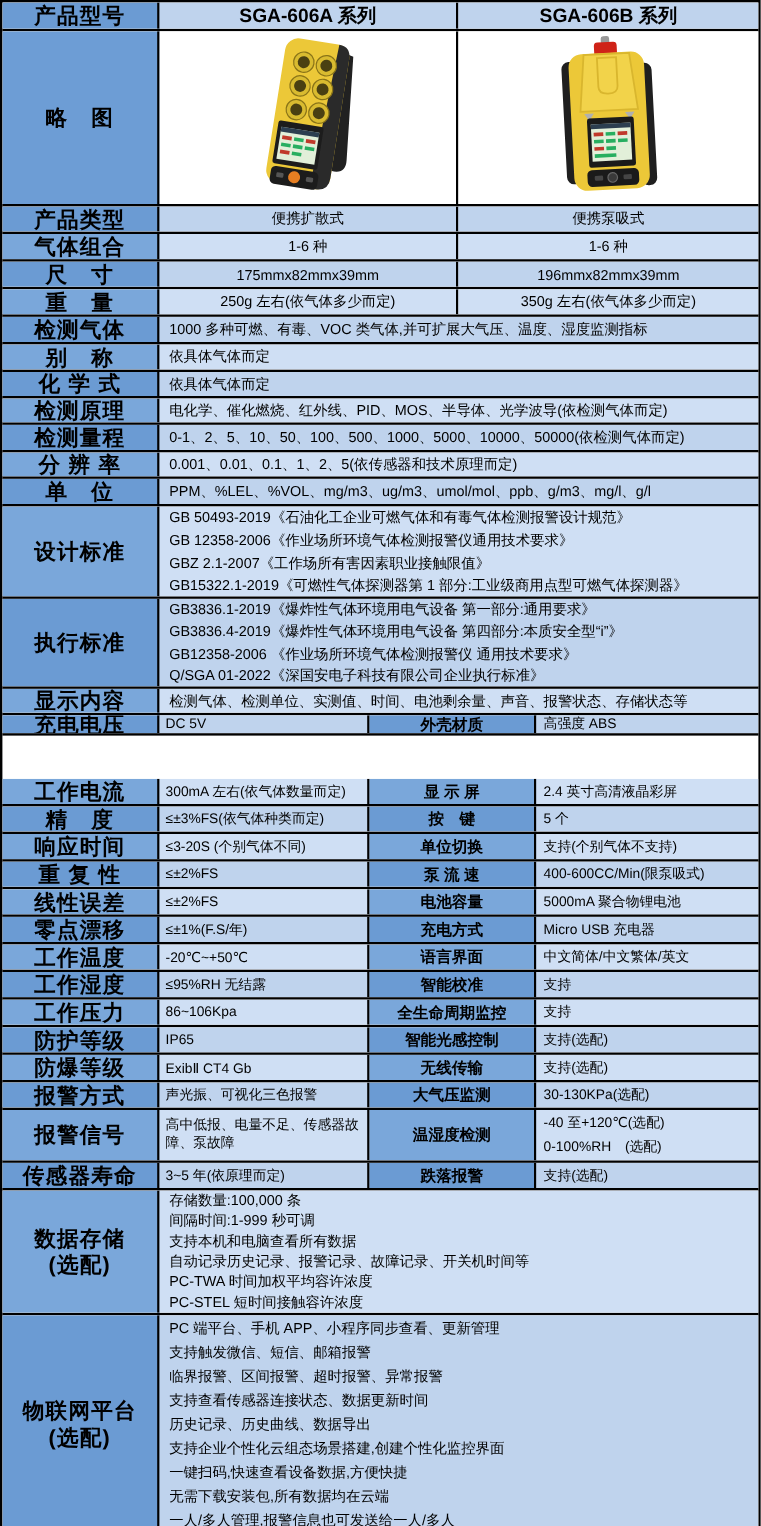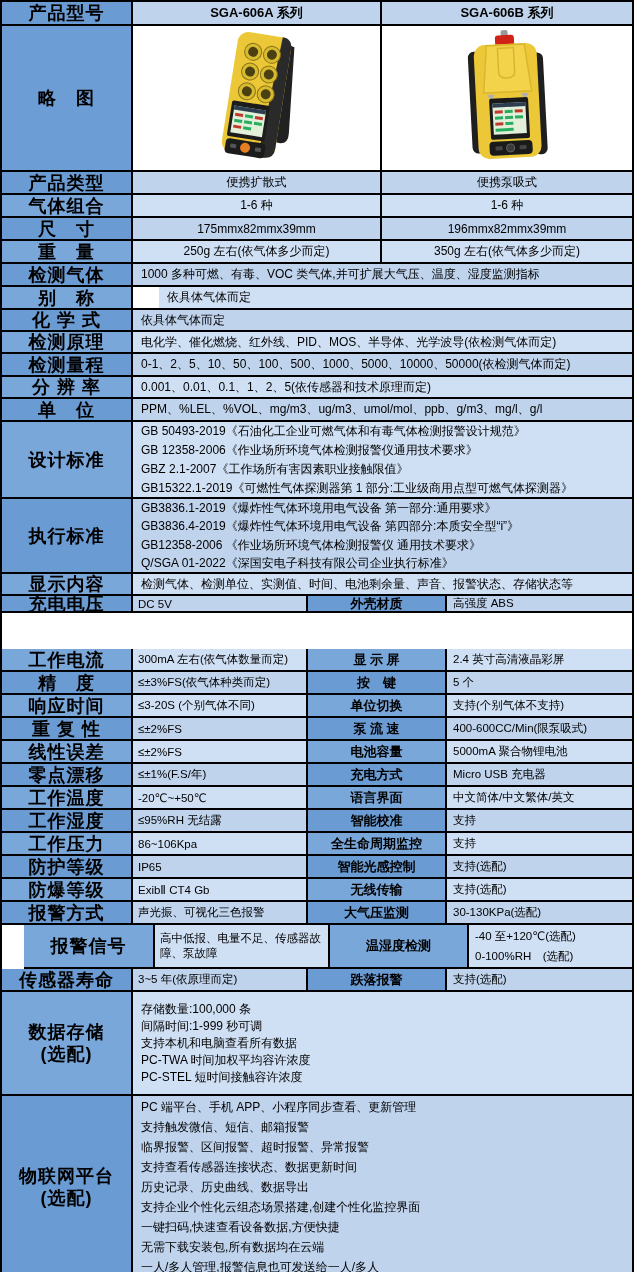--- a/index.html
+++ b/index.html
@@ -5,21 +5,21 @@
   html,body{margin:0;padding:0;background:#ffffff;}
   body{width:634px;font-family:"Liberation Sans","DejaVu Sans",sans-serif;color:#000;}
   .tbl{width:634px;box-sizing:border-box;border:2px solid #000;}
   .row{display:flex;box-sizing:border-box;border-bottom:2px solid #000;overflow:hidden;}
   .row:last-child{border-bottom:none;}
   .cell{box-sizing:border-box;border-right:2px solid #000;display:flex;flex-direction:column;justify-content:center;overflow:hidden;}
   .cell:last-child{border-right:none;}
   .label{width:131px;flex:none;align-items:center;text-align:center;font-weight:bold;font-size:18px;letter-spacing:1px;}
   .val{flex:1;font-size:12px;padding:0 8px;}
   .center{align-items:center;text-align:center;padding:0 4px;}
-  .bold{font-weight:bold;font-size:13px;}
+  .bold{font-weight:bold;font-size:16px;}
   .colA{width:249px;flex:none;}
   .colB{flex:1;}
   .q2{width:175px;flex:none;font-size:11.5px;padding:0 5px;}
   .q3{width:139px;flex:none;align-items:center;text-align:center;font-weight:bold;font-size:13px;padding:0;}
   .q4{flex:1;font-size:11.5px;padding:0 6px;}
   .ln{white-space:nowrap;}
   
   .dark .label,.dark .q3{background:#6b9bd3;}
   .dark .val{background:#bfd3ed;}
   .light .label,.light .q3{background:#7aa7da;}
@@ -135,21 +135,21 @@
     </div>
     <div class="row light" style="height: 23px;">
       <div class="cell label">重　量</div>
       <div class="cell val center colA">250g 左右(依气体多少而定)</div>
       <div class="cell val center colB">350g 左右(依气体多少而定)</div>
     </div>
     <div class="row dark" style="height: 23px;">
       <div class="cell label">检测气体</div>
       <div class="cell val">1000 多种可燃、有毒、VOC 类气体,并可扩展大气压、温度、湿度监测指标</div>
     </div>
-    <div class="row light" style="height: 23px; gap: 26px;">
+    <div class="row light" style="height: 23px;">
       <div class="cell label">别　称</div>
       <div class="cell val">依具体气体而定</div>
     </div>
     <div class="row dark" style="height: 22px;">
       <div class="cell label">化 学 式</div>
       <div class="cell val">依具体气体而定</div>
     </div>
     <div class="row light" style="height: 22px;">
       <div class="cell label">检测原理</div>
       <div class="cell val">电化学、催化燃烧、红外线、PID、MOS、半导体、光学波导(依检测气体而定)</div>
@@ -259,21 +259,21 @@
       <div class="cell val q2">ExibⅡ CT4 Gb</div>
       <div class="cell q3">无线传输</div>
       <div class="cell val q4">支持(选配)</div>
     </div>
     <div class="row dark" style="height: 23px;">
       <div class="cell label">报警方式</div>
       <div class="cell val q2">声光振、可视化三色报警</div>
       <div class="cell q3">大气压监测</div>
       <div class="cell val q4">30-130KPa(选配)</div>
     </div>
-    <div class="row light" style="height: 44px; margin-left: 22px;">
+    <div class="row light" style="height: 44px;">
       <div class="cell label">报警信号</div>
       <div class="cell val q2 wrap">高中低报、电量不足、传感器故障、泵故障</div>
       <div class="cell q3">温湿度检测</div>
       <div class="cell val q4">
         <div class="ln" style="line-height: 20px;">-40 至+120℃(选配)</div>
         <div class="ln" style="line-height: 20px;">0-100%RH　(选配)</div>
       </div>
     </div>
     <div class="row dark" style="height: 23px;">
       <div class="cell label">传感器寿命</div>
@@ -283,20 +283,21 @@
     </div>
     <div class="row light" style="height: 104px;">
       <div class="cell label">
         <div class="ln" style="line-height: 22px;">数据存储</div>
         <div class="ln" style="line-height: 22px;">(选配)</div>
       </div>
       <div class="cell val">
         <div class="ln" style="line-height: 17px;">存储数量:100,000 条</div>
         <div class="ln" style="line-height: 17px;">间隔时间:1-999 秒可调</div>
         <div class="ln" style="line-height: 17px;">支持本机和电脑查看所有数据</div>
+        <div class="ln" style="line-height: 17px;">自动记录历史记录、报警记录、故障记录、开关机时间等</div>
         <div class="ln" style="line-height: 17px;">PC-TWA 时间加权平均容许浓度</div>
         <div class="ln" style="line-height: 17px;">PC-STEL 短时间接触容许浓度</div>
       </div>
     </div>
     <div class="row dark" style="height: 183px;">
       <div class="cell label">
         <div class="ln" style="line-height: 22px;">物联网平台</div>
         <div class="ln" style="line-height: 22px;">(选配)</div>
       </div>
       <div class="cell val">

